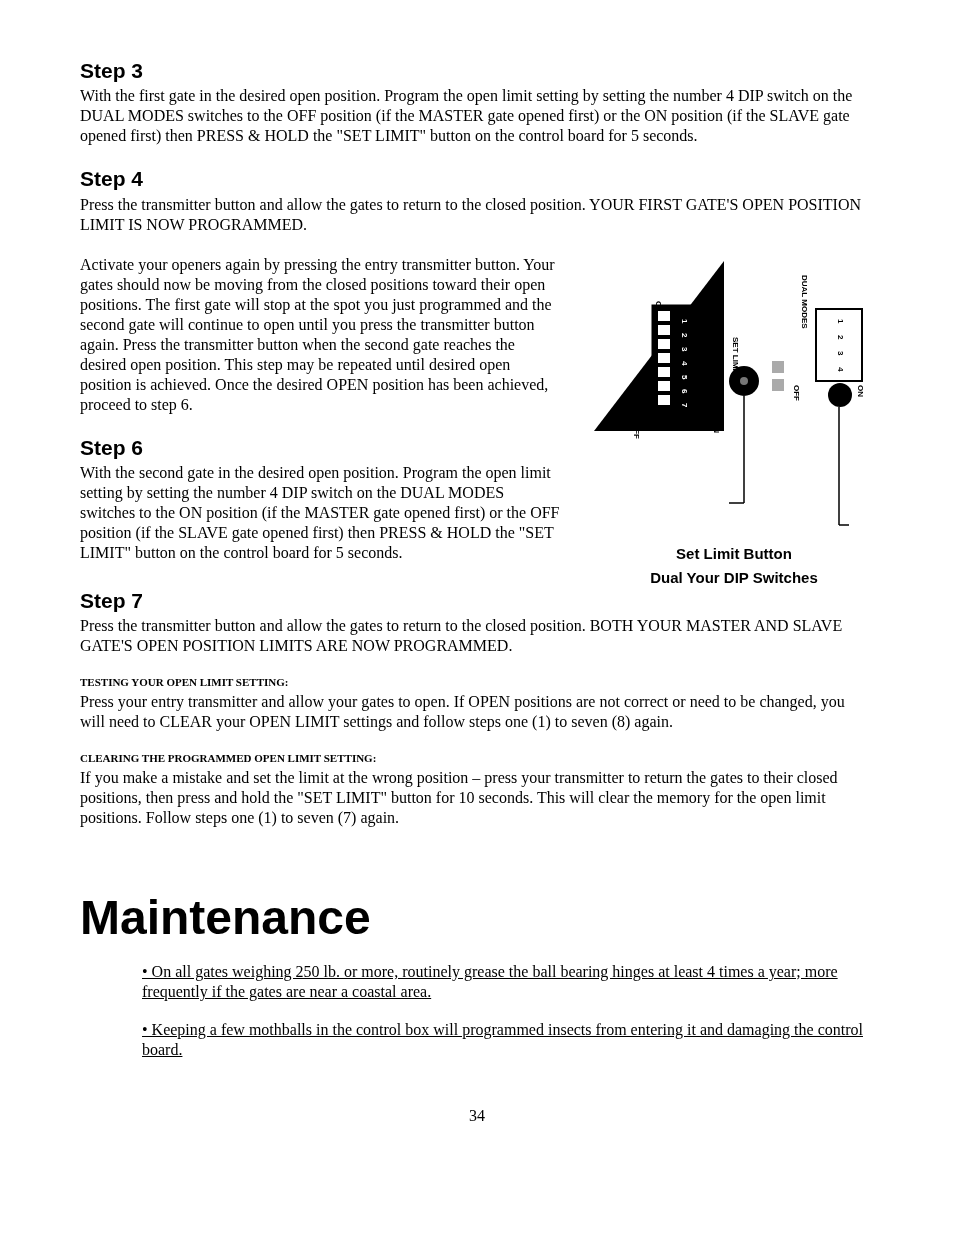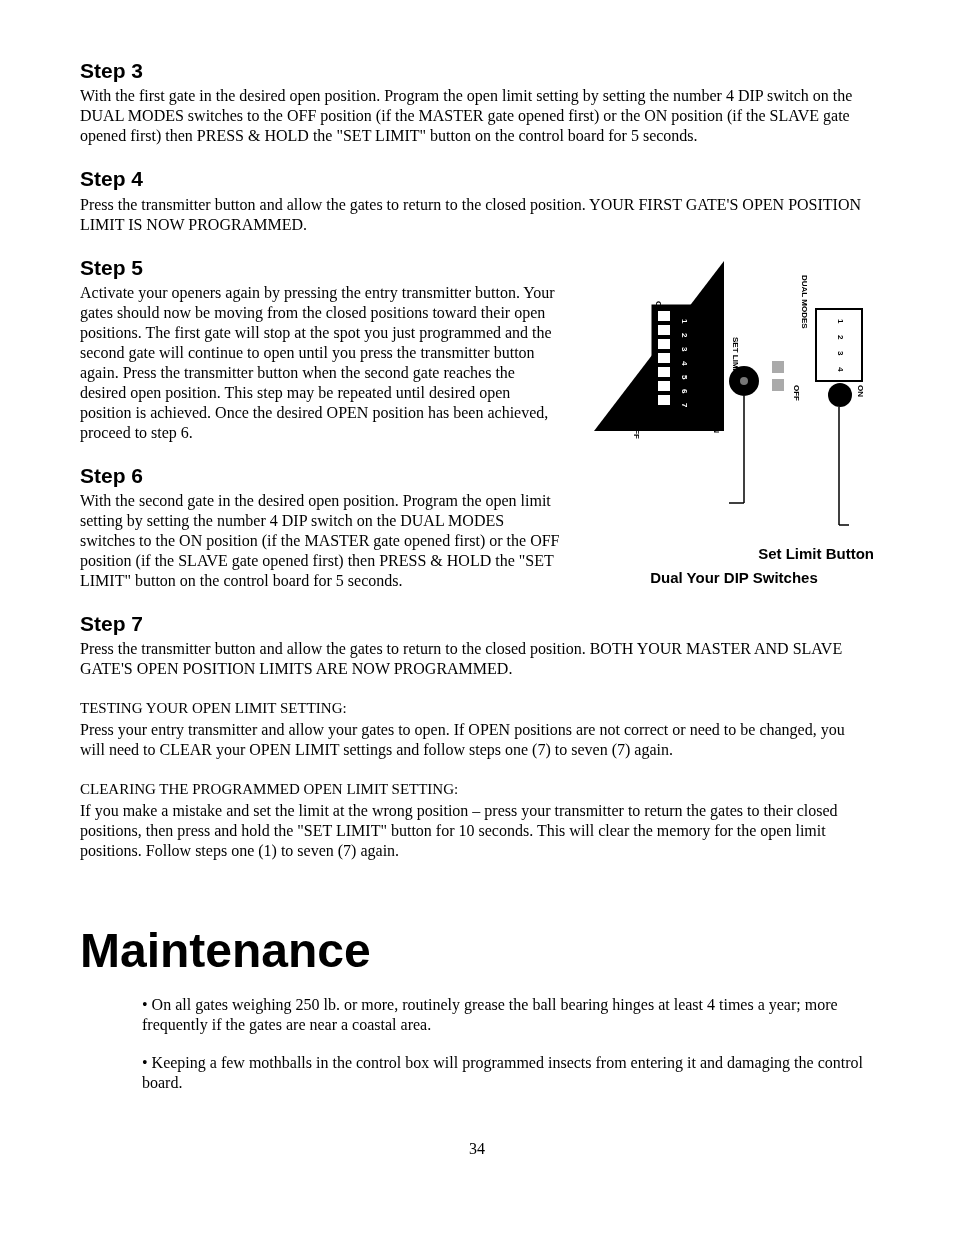--- a/index.html
+++ b/index.html
@@ -30,37 +30,38 @@
     gap: 20px;
   }
   .col-left {
     flex: 1;
   }
   .col-right {
     width: 280px;
     flex-shrink: 0;
   }
   .subhead {
-    font-weight: 400;
-    font-size: 15px;
+    font-weight: 700;
+    font-size: 11px;
     margin: 0 0 2px 0;
   }
   .maint-title {
     font-family: Arial, "Arial Black", Helvetica, sans-serif;
     font-weight: 900;
     font-size: 48px;
     letter-spacing: 0px;
     margin: 60px 0 6px 0;
   }
   .maint-list {
     padding-left: 62px;
     padding-right: 10px;
   }
   .maint-list p {
     margin: 14px 0 18px 0;
+    text-decoration: underline;
   }
   .page-num {
     text-align: center;
     margin-top: 46px;
   }
   
   .diagram {
     margin-top: 6px;
   }
   .diagram-svg {
@@ -79,21 +80,20 @@
 <body>
 
 <p class="step-title">Step 3</p>
 <p class="step-body">With the first gate in the desired open position. Program the open limit setting by setting the number 4 DIP switch on the DUAL MODES switches to the OFF position (if the MASTER gate opened first) or the ON position (if the SLAVE gate opened first) then PRESS &amp; HOLD the "SET LIMIT" button on the control board for 5 seconds.</p>
 
 <p class="step-title">Step 4</p>
 <p class="step-body">Press the transmitter button and allow the gates to return to the closed position. YOUR FIRST GATE'S OPEN POSITION LIMIT IS NOW PROGRAMMED.</p>
 
 <div class="two-col">
   <div class="col-left">
-    <p class="step-title">Step 5</p>
     <p class="step-body">Activate your openers again by pressing the entry transmitter button. Your gates should now be moving from the closed positions toward their open positions. The first gate will stop at the spot you just programmed and the second gate will continue to open until you press the transmitter button again. Press the transmitter button when the second gate reaches the desired open position. This step may be repeated until desired open position is achieved.  Once the desired OPEN position has been achieved, proceed to step 6.</p>
 
     <p class="step-title">Step 6</p>
     <p class="step-body">With the second gate in the desired open position. Program the open limit setting by setting the number 4 DIP switch on the DUAL MODES switches to the ON position (if the MASTER gate opened first) or the OFF position (if the SLAVE gate opened first) then PRESS &amp; HOLD the "SET LIMIT" button on the control board for 5 seconds.</p>
   </div>
   <div class="col-right">
     <div class="diagram">
       <svg class="diagram-svg" viewBox="0 0 280 280">
 
         <polygon points="0,170 130,0 130,170" fill="#000"></polygon>
@@ -147,35 +147,35 @@
           <text x="264" y="124" font-family="Arial" font-size="8" font-weight="700" transform="rotate(90 264 124)">ON</text>
           <circle cx="246" cy="134" r="12" fill="#000"></circle>
         </g>
 
         <line x1="150" y1="135" x2="150" y2="242" stroke="#000" stroke-width="1.5"></line>
         <line x1="245" y1="146" x2="245" y2="264" stroke="#000" stroke-width="1.5"></line>
 
         <line x1="150" y1="242" x2="135" y2="242" stroke="#000" stroke-width="1.5"></line>
         <line x1="245" y1="264" x2="255" y2="264" stroke="#000" stroke-width="1.5"></line>
       </svg>
-      <div class="callout" style="text-align:right;">
+      <div class="callout" style="text-align:center;">
         <span>Set Limit Button</span>
       </div>
       <div class="callout" style="text-align:center; margin-top:6px;">
         <span>Dual Your DIP Switches</span>
       </div>
     </div>
   </div>
 </div>
 
 <p class="step-title">Step 7</p>
 <p class="step-body">Press the transmitter button and allow the gates to return to the closed position. BOTH YOUR MASTER AND SLAVE GATE'S OPEN POSITION LIMITS ARE NOW PROGRAMMED.</p>
 
 <p class="subhead">TESTING YOUR OPEN LIMIT SETTING:</p>
-<p class="step-body">Press your entry transmitter and allow your gates to open. If OPEN positions are not correct or need to be changed, you will need to CLEAR your OPEN LIMIT settings and follow steps one (7) to seven (7) again.</p>
+<p class="step-body">Press your entry transmitter and allow your gates to open. If OPEN positions are not correct or need to be changed, you will need to CLEAR your OPEN LIMIT settings and follow steps one (1) to seven (8) again.</p>
 
 <p class="subhead">CLEARING THE PROGRAMMED OPEN LIMIT SETTING:</p>
 <p class="step-body">If you make a mistake and set the limit at the wrong position – press your transmitter to return the gates to their closed positions, then press and hold the "SET LIMIT" button for 10 seconds. This will clear the memory for the open limit positions. Follow steps one (1) to seven (7) again.</p>
 
 <h1 class="maint-title">Maintenance</h1>
 <div class="maint-list">
   <p>• On all gates weighing 250 lb. or more, routinely grease the ball bearing hinges at least 4 times a year; more frequently if the gates are near a coastal area.</p>
   <p>• Keeping a few mothballs in the control box will programmed insects from entering it and damaging the control board.</p>
 </div>
 

